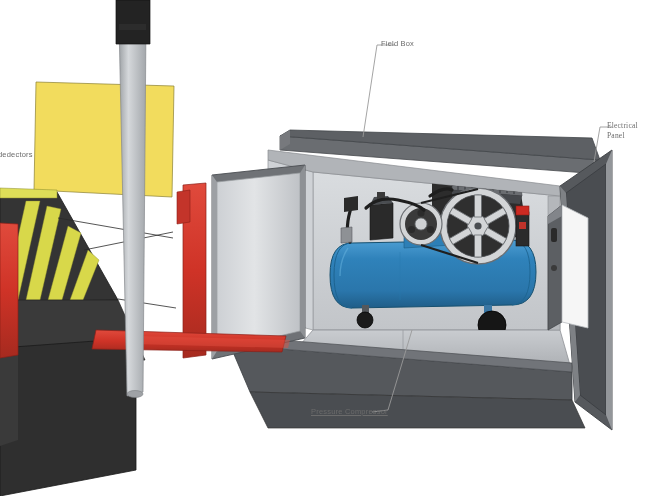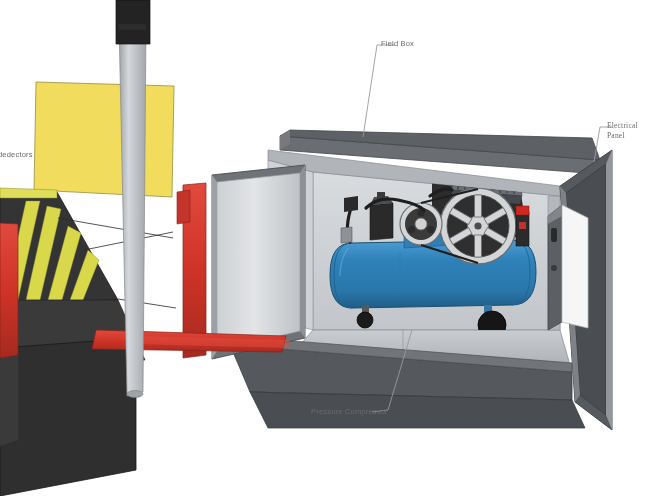--- a/index.html
+++ b/index.html
@@ -276,18 +276,18 @@
       <path d="M 412,330 L 388,410 L 372,412"></path>
     </g>
   </svg>
 
   <div class="callout-layer">
     <div class="callout" style="left:381px; top:39px;">Field Box</div>
 
     <div class="callout" style="left:607px; top:121px;font-family:Liberation Serif, serif;">Electrical
 Panel</div>
 
-    <div class="callout" style="left:311px; top:407px;">Pressure Compressor</div>
+    <div class="callout" style="left:311px; top:407px;text-decoration:underline;">Pressure Compressor</div>
 
     <div class="callout" style="left:-2px; top:150px;">dedectors</div>
   </div>
 
 </div>
 
 </body></html>

